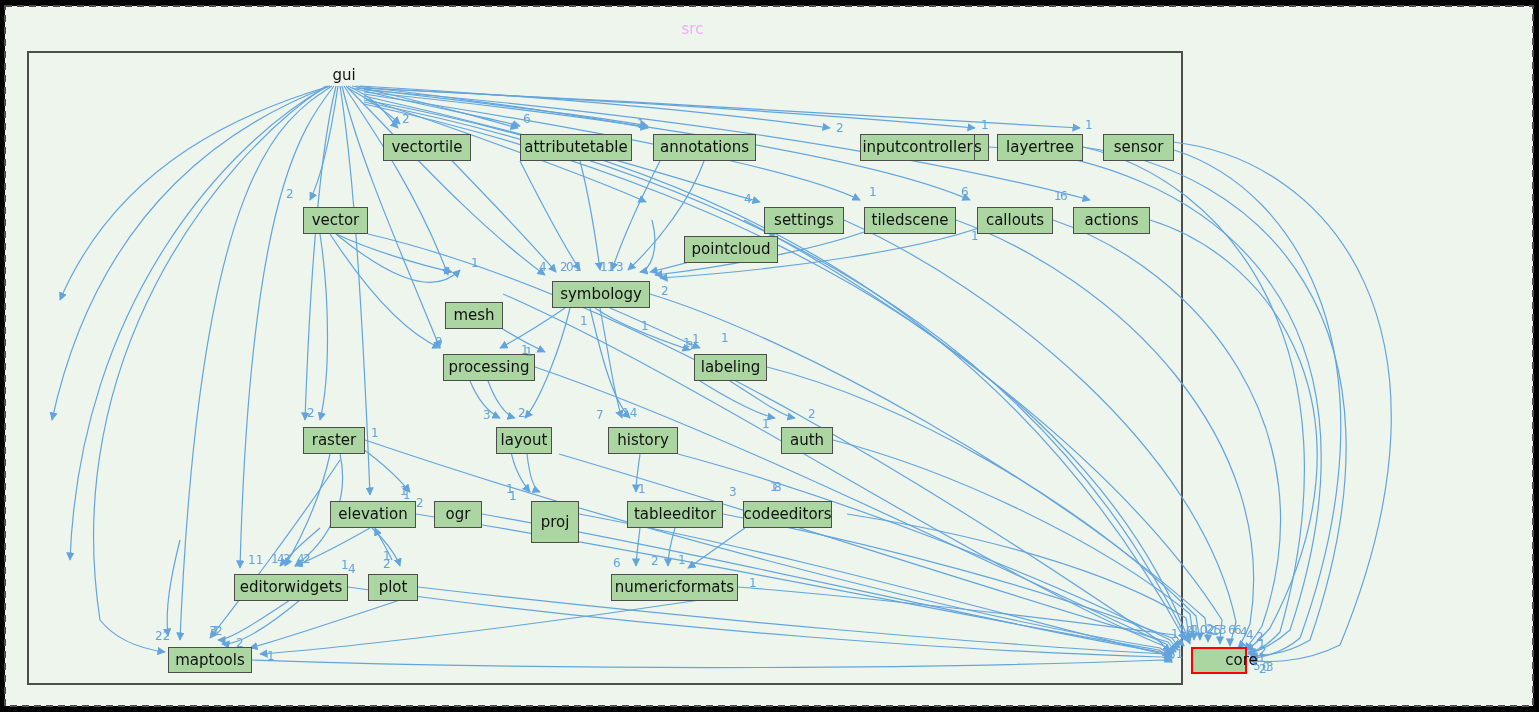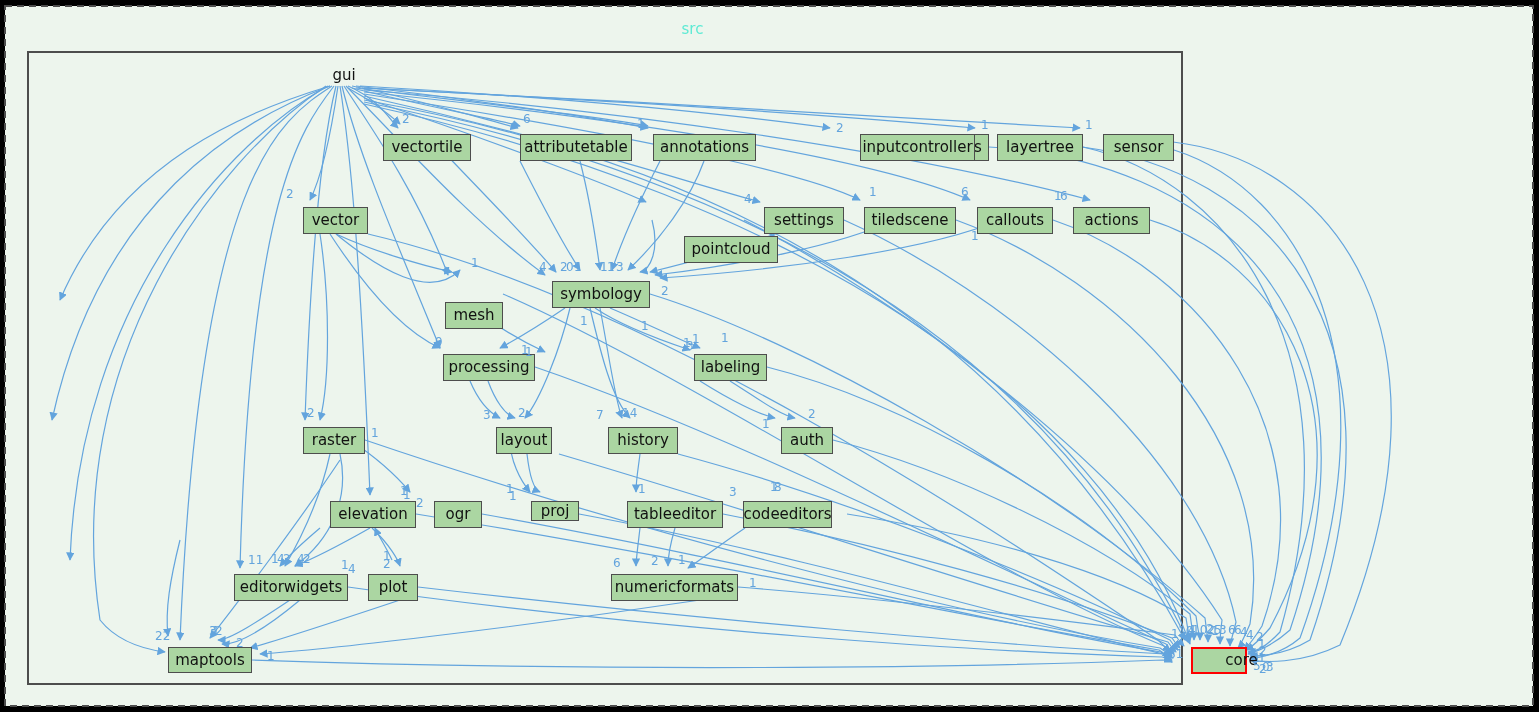--- a/index.html
+++ b/index.html
@@ -20,21 +20,21 @@
     top: 0; left: 0;
     width: 1539px;
     height: 712px;
   }
   .cluster-outer-label {
     position: absolute;
     left: 0;
     width: 1385px;
     text-align: center;
     font-size: 15px;
-    color: #5eead4;
+    color: #f0abfc;
     font-family: "DejaVu Sans", sans-serif;
   }
   .node {
     position: absolute;
     box-sizing: border-box;
     background: #abd6a2;
     border: 1.5px solid #4d4d4d;
     color: #111111;
     font-size: 15px;
     line-height: 1;
@@ -209,21 +209,21 @@
       <div class="node" style="left: 445px; top: 281px; width: 58px; height: 27px; margin-top: 21px;">mesh</div>
       <div class="node" style="left: 552px; top: 281px; width: 98px; height: 27px;">symbology</div>
       <div class="node" style="left: 694px; top: 354px; width: 73px; height: 27px;">labeling</div>
       <div class="node" style="left: 443px; top: 354px; width: 92px; height: 27px;">processing</div>
       <div class="node" style="left: 303px; top: 427px; width: 62px; height: 27px;">raster</div>
       <div class="node" style="left: 496px; top: 427px; width: 56px; height: 27px;">layout</div>
       <div class="node" style="left: 608px; top: 427px; width: 70px; height: 27px;">history</div>
       <div class="node" style="left: 781px; top: 427px; width: 52px; height: 27px;">auth</div>
       <div class="node" style="left: 330px; top: 501px; width: 86px; height: 27px;">elevation</div>
       <div class="node" style="left: 434px; top: 501px; width: 48px; height: 27px;">ogr</div>
-      <div class="node" style="left: 531px; top: 501px; width: 48px; height: 20px;">proj</div>
+      <div class="node" style="left: 531px; top: 501px; width: 48px; height: 42px;">proj</div>
       <div class="node" style="left: 627px; top: 501px; width: 96px; height: 27px;">tableeditor</div>
       <div class="node" style="left: 743px; top: 501px; width: 89px; height: 27px;">codeeditors</div>
       <div class="node" style="left: 234px; top: 574px; width: 114px; height: 27px;">editorwidgets</div>
       <div class="node" style="left: 368px; top: 574px; width: 50px; height: 27px;">plot</div>
       <div class="node" style="left: 611px; top: 574px; width: 127px; height: 27px;">numericformats</div>
       <div class="node" style="left: 168px; top: 647px; width: 84px; height: 26px;">maptools</div>
       <div class="node root" style="left: 1191px; top: 647px; width: 56px; height: 27px; padding-left: 45px;">core</div>
     </div>
   <div id="labels-layer">
       <span class="edge-label" style="left: 402px; top: 113px;">2</span>

